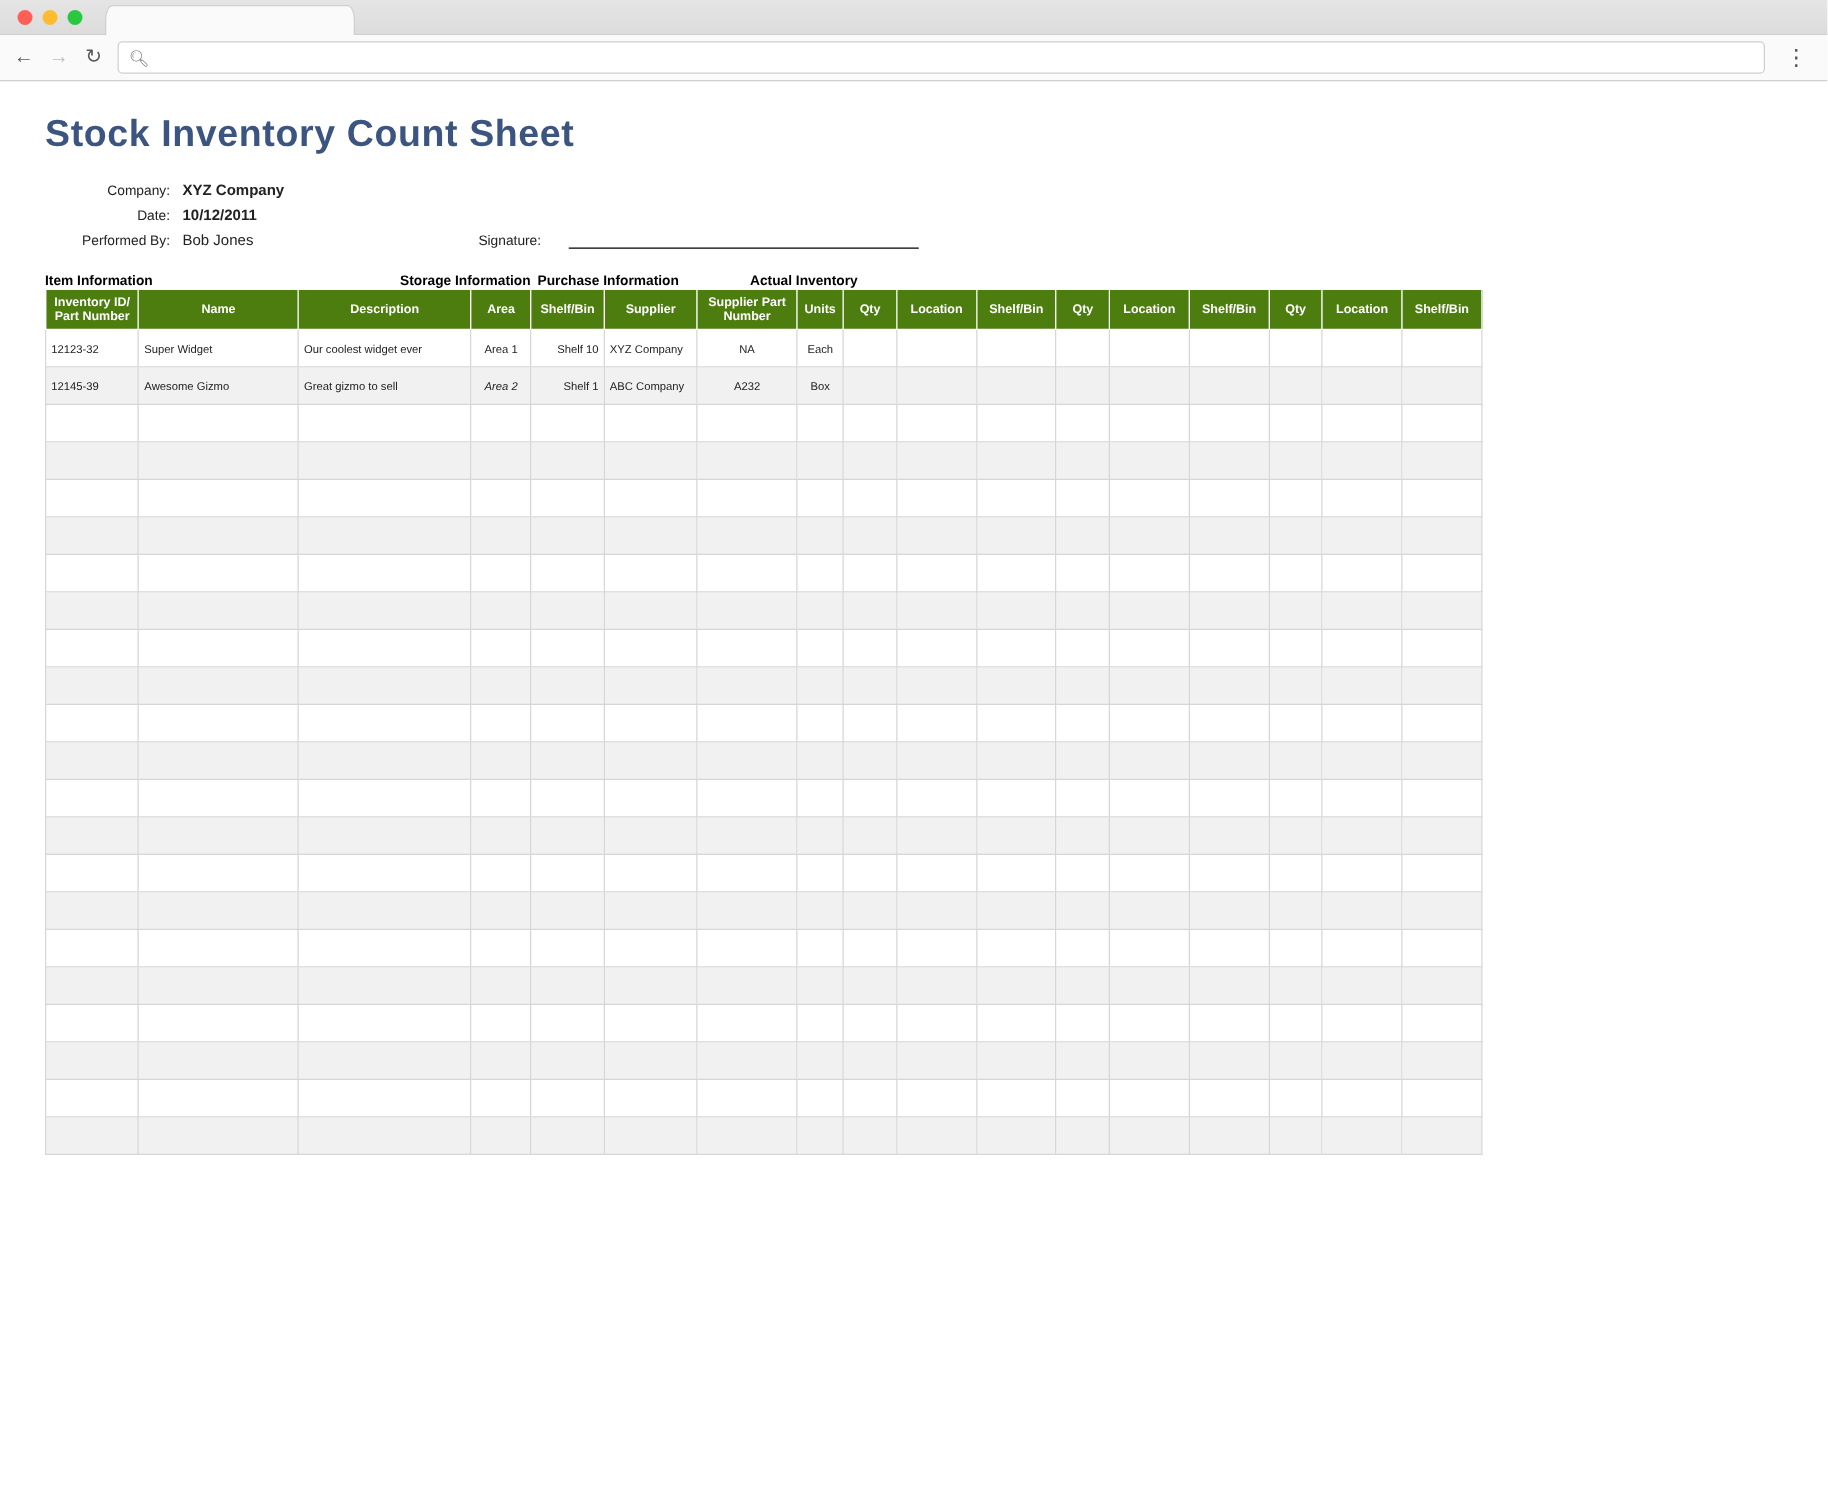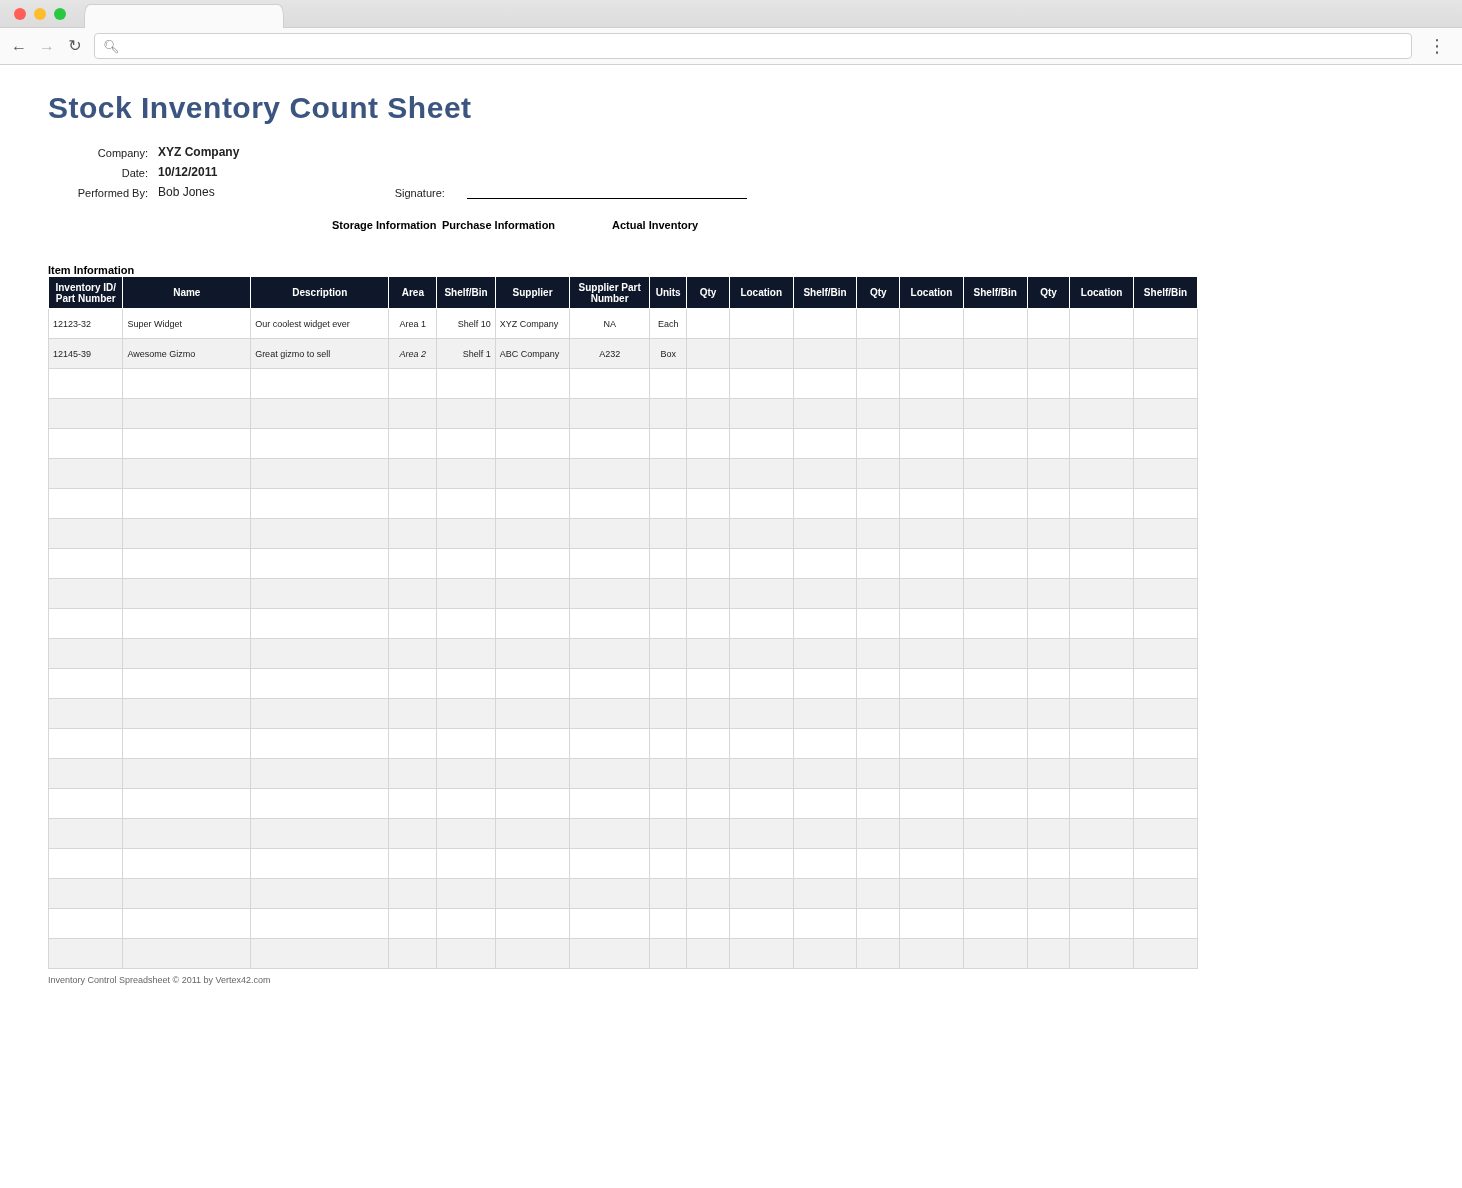--- a/index.html
+++ b/index.html
@@ -48,21 +48,21 @@
   .urlbox {
     flex:1; height:26px;
     border:1px solid #d0d0d0; border-radius:4px;
     background:#fff;
     display:flex; align-items:center; padding:0 8px;
     color:#777; font-size:13px;
   }
   .dots { font-size:18px; color:#555; padding:0 6px;}
   
   .page {
-    padding: 20px 48px;
+    padding: 20px 36px;
   }
   .title {
     color:#3b5580;
     font-size:30px;
     font-weight:bold;
     margin: 6px 0 14px 0;
     letter-spacing:0.5px;
   }
   .meta {
     font-size:12px;
@@ -75,21 +75,21 @@
   .sig-line { display:inline-block; border-bottom:1px solid #000; width:280px; height:14px;}
   .sections { display:flex; margin-top:20px; font-size:11px; font-weight:bold;}
   .sec { white-space:nowrap; }
   table.sheet {
     border-collapse:collapse;
     width:1150px;
     table-layout:fixed;
     font-size:10px;
   }
   table.sheet th {
-    background:#0f172a;
+    background:#4d7c0f;
     color:#fff;
     font-weight:bold;
     font-size:10px;
     padding:4px 2px;
     border:1px solid #fff;
     text-align:center;
     height:32px;
     line-height:1.1;
   }
   table.sheet td {
@@ -150,21 +150,21 @@
       <div class="meta-label">Performed By:</div>
       <div class="meta-val" style="font-weight:normal;">Bob Jones</div>
       <div class="sig">
         <span style="font-size:11px;margin-right:22px;">Signature:</span>
         <span class="sig-line"></span>
       </div>
     </div>
   </div>
 
   <div class="sections">
-    <div class="sec" style="width:284px;margin-top:45px;">Item Information</div>
+    <div class="sec" style="width:284px;">Item Information</div>
     <div class="sec" style="width:100px;">Storage Information</div>
     <div class="sec" style="width:180px;padding-left:10px;">Purchase Information</div>
     <div class="sec" style="padding-left:0px;">Actual Inventory</div>
   </div>
 
   <table class="sheet">
     <colgroup>
       <col class="col-a">
         <col class="col-b">
         <col class="col-c">
@@ -621,14 +621,13 @@
           <td></td>
           <td></td>
           <td></td>
           <td></td>
           <td></td>
           <td></td>
         </tr>
       </tbody>
   </table>
 
-  <div class="footer">Inventory Control Spreadsheet © 2011 by Vertex42.com</div>
 </div>
 
 </body></html>

